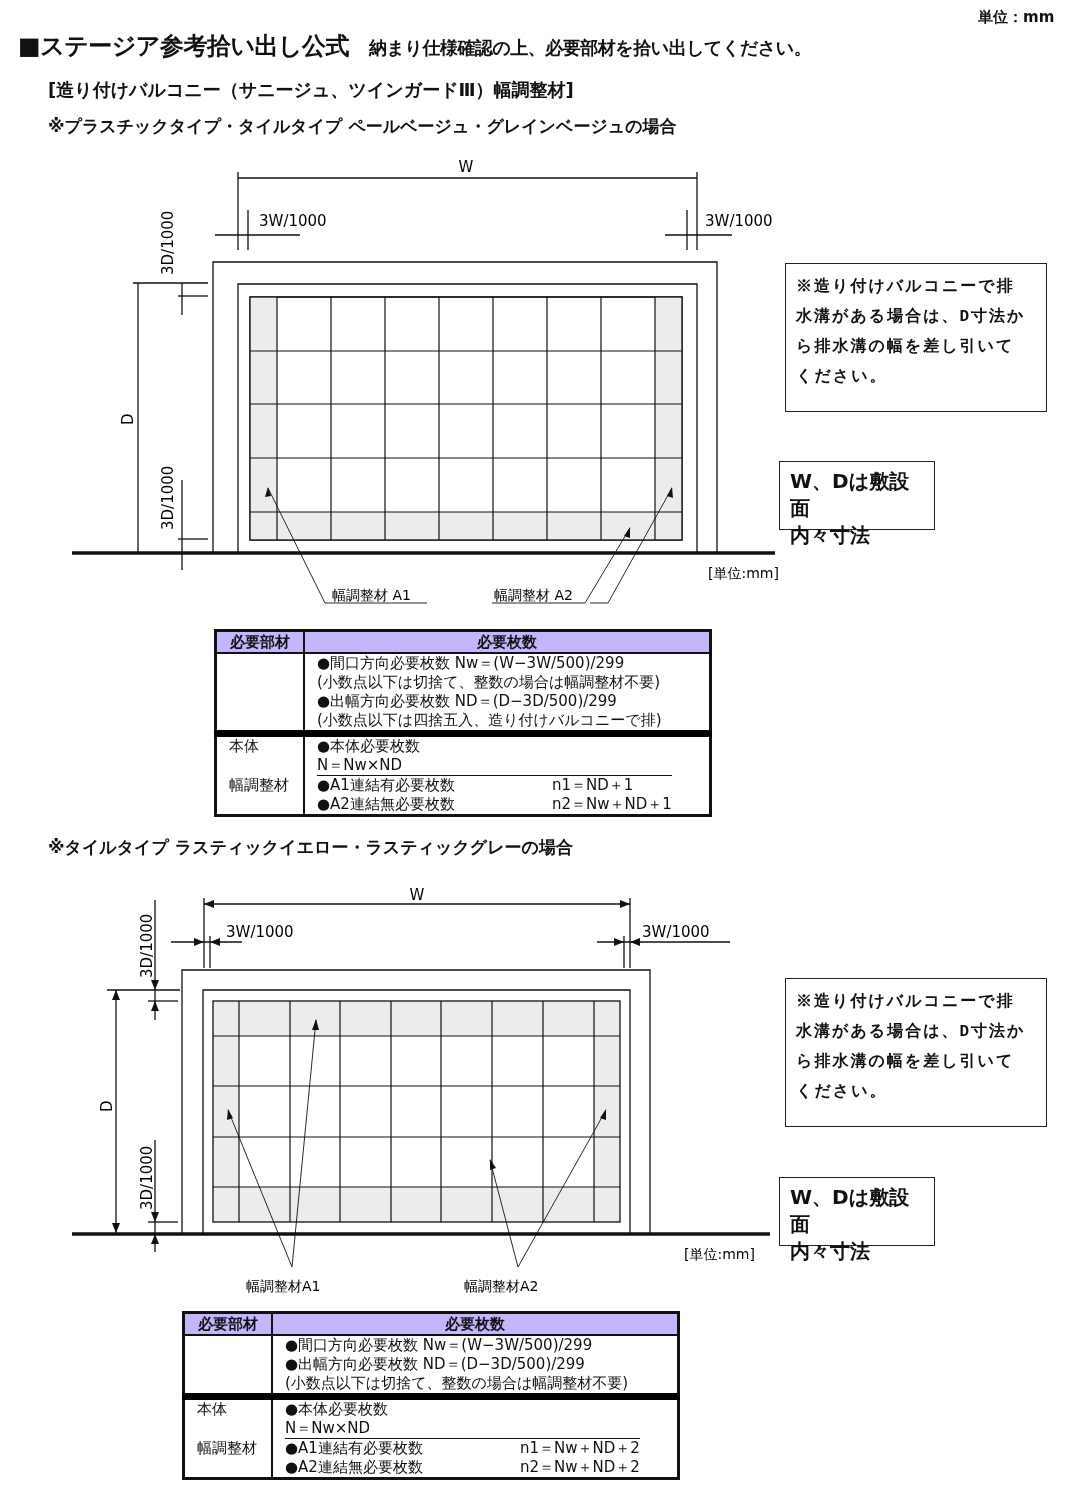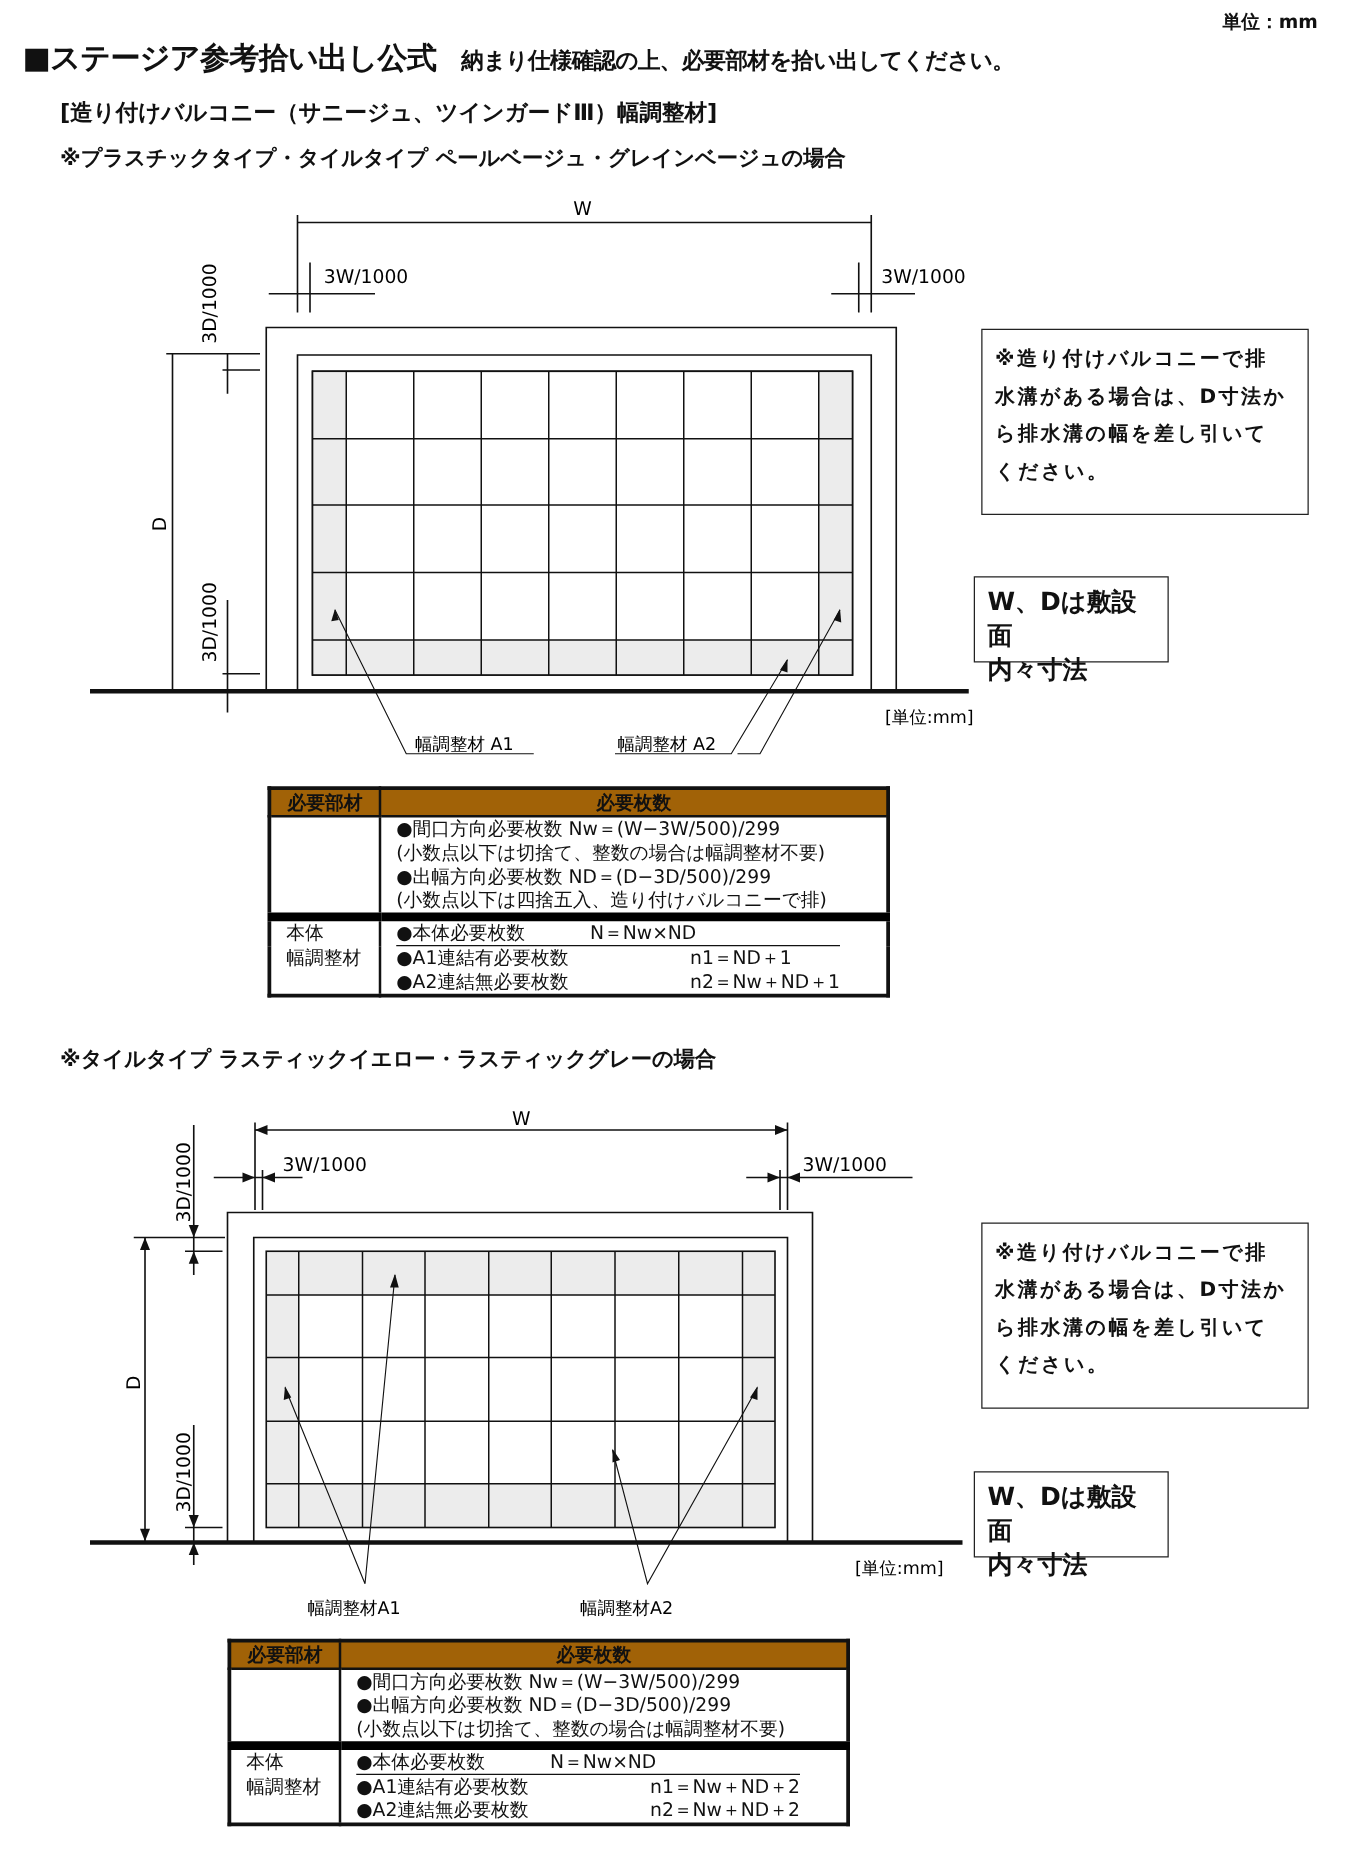--- a/index.html
+++ b/index.html
@@ -3,29 +3,29 @@
 <meta charset="utf-8">
 <style>
   html,body{margin:0;padding:0;background:#fff;}
   body{width:1092px;height:1488px;position:relative;overflow:hidden;font-family:"DejaVu Sans","Liberation Sans",sans-serif;color:#111;}
   .abs{position:absolute;}
   .unit-top{left:978px;top:8px;font-size:15px;font-weight:bold;}
   .main-title{left:18px;top:30px;font-size:24px;font-weight:bold;white-space:nowrap;letter-spacing:-0.5px;}
   .main-title .sub{font-size:18px;margin-left:20px;font-weight:bold;text-align:center;}
   .spec-title{left:48px;top:78px;font-size:18px;font-weight:bold;white-space:nowrap;}
   .case-title{font-size:17px;font-weight:bold;white-space:nowrap;}
-  .note-box{border:1.5px solid #222;background:#fff;font-weight:bold;font-size:16px;line-height:30px;padding:8px 10px;box-sizing:border-box;letter-spacing:2px;}
+  .note-box{border:1.5px solid #222;background:#fff;font-weight:bold;font-size:16px;line-height:30px;padding:8px 10px;box-sizing:border-box;letter-spacing:2px;font-family:Liberation Mono, monospace;}
   .wd-box{border:1.5px solid #222;font-weight:bold;font-size:20px;line-height:27px;padding:6px 10px;box-sizing:border-box;}
   svg text{font-family:"DejaVu Sans","Liberation Sans",sans-serif;}
   table.req{border-collapse:collapse;border:3px solid #111;font-size:15px;position:absolute;}
-  table.req th{background:#a16207;font-weight:bold;border:2px solid #111;padding:0 4px;height:20px;line-height:20px;}
+  table.req th{background:#c4b5fd;font-weight:bold;border:2px solid #111;padding:0 4px;height:20px;line-height:20px;}
   table.req td{border-left:2px solid #111;padding:0 12px;vertical-align:top;line-height:19px;white-space:nowrap;}
   table.req tr.sep td{border-top:7px solid #000000;}
   .f-row{display:flex;}
-  .ul{border-bottom:1.5px solid #111;}
+  .ul{border-bottom:1.5px solid #111;flex-direction:column;}
 </style>
 </head>
 <body>
 
 <div class="abs unit-top">単位：mm</div>
 <div class="abs main-title"><span>■ステージア参考拾い出し公式</span><span class="sub">納まり仕様確認の上、必要部材を拾い出してください。</span></div>
 <div class="abs spec-title">[造り付けバルコニー（サニージュ、ツインガードⅢ）幅調整材]</div>
 
 <div class="abs case-title" style="left:48px;top:115px;">※プラスチックタイプ・タイルタイプ ペールベージュ・グレインベージュの場合</div>
 

